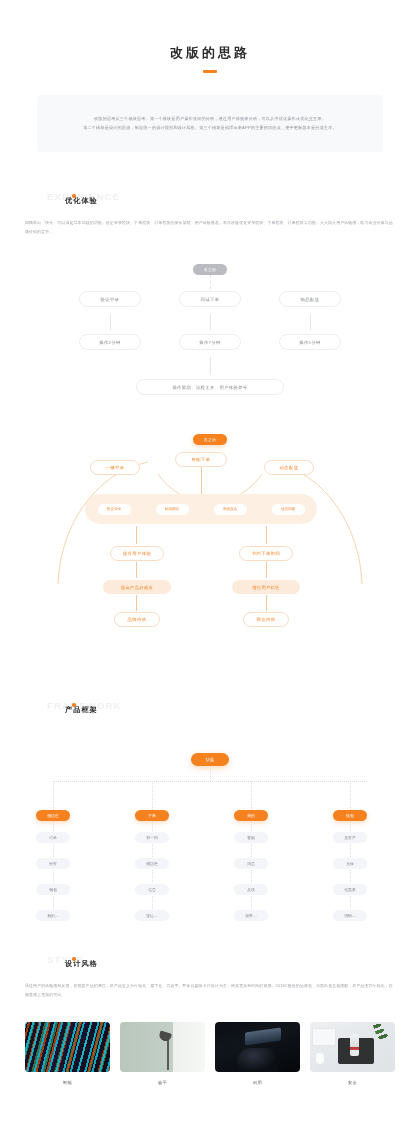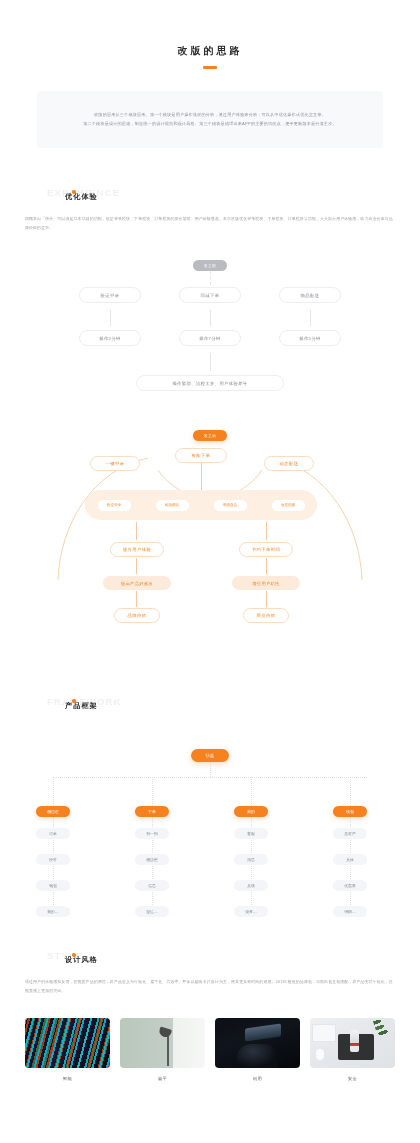--- a/index.html
+++ b/index.html
@@ -17,21 +17,21 @@
     position: absolute;
     top: 46px; left: 0; right: 0;
     font-size: 13px;
     letter-spacing: 6px;
     color: #f1f1f1;
     font-weight: 700;
     user-select: none;
   }
   .hero-title {
     position: relative;
-    font-size: 10px;
+    font-size: 13px;
     font-weight: 700;
     letter-spacing: 3px;
     color: #2b2b2b;
     z-index: 2;
   }
   .hero-rule {
     width: 14px; height: 3px;
     background: #f5811f;
     margin: 8px auto 0;
     border-radius: 1px;

